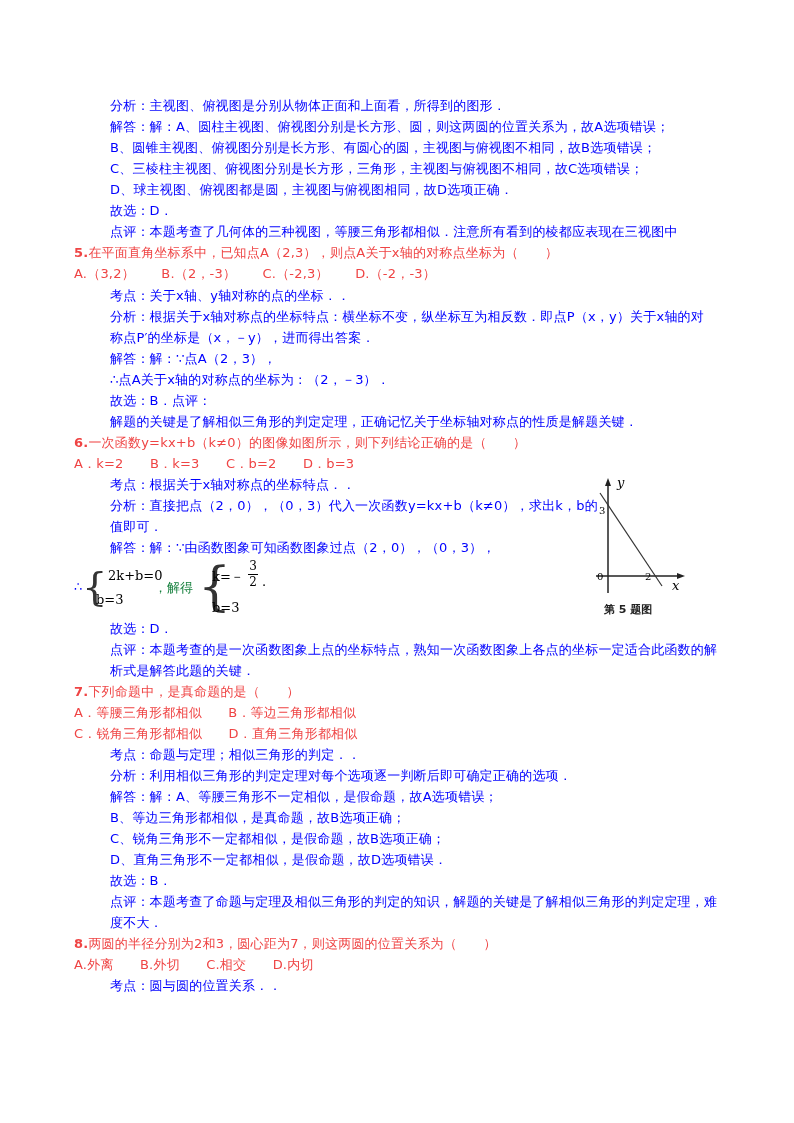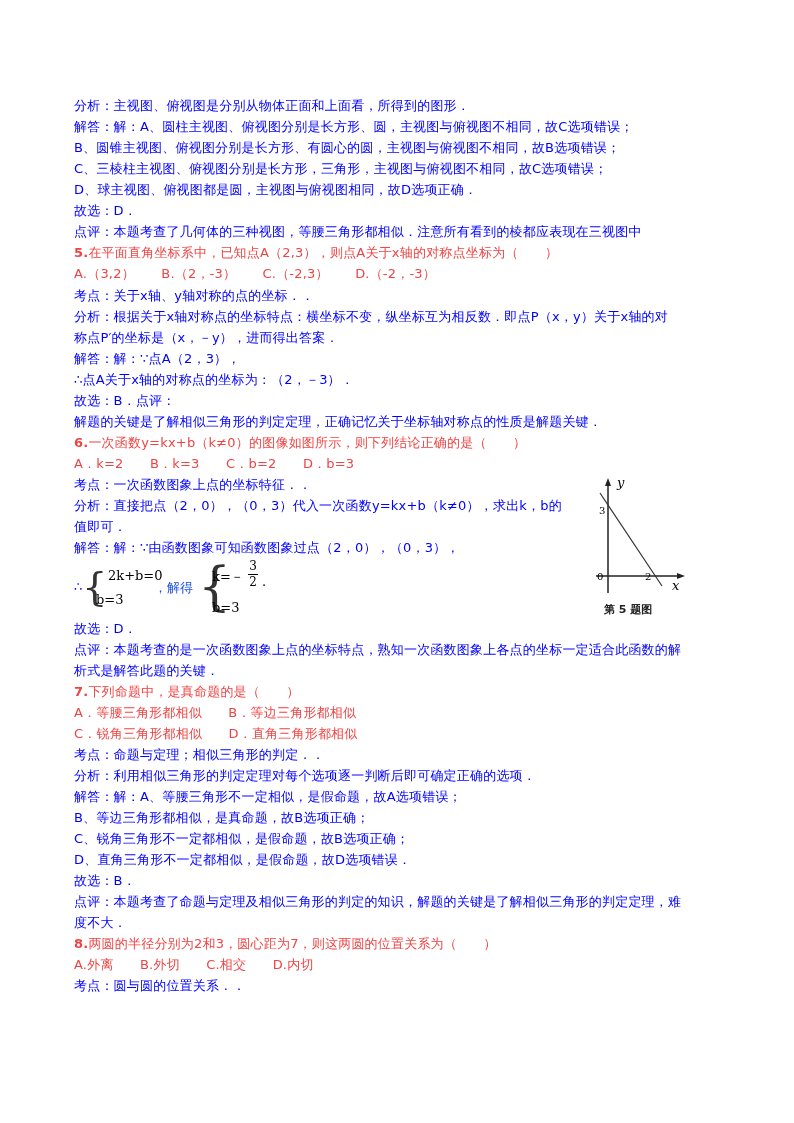--- a/index.html
+++ b/index.html
@@ -1,66 +1,66 @@
 <!DOCTYPE html>
 <html><head>
 <meta charset="utf-8">
 <style>
   html, body { margin: 0; padding: 0; background: #ffffff; }
   body { width: 794px; height: 1123px; position: relative; overflow: hidden;
          font-family: "DejaVu Sans", sans-serif; }
   .line { position: absolute; left: 74px; font-size: 13px; line-height: 18px;
           white-space: nowrap; letter-spacing: 0.2px; }
-  .blue { color: #0000ff; }
+  .blue { color: #0000ff; margin-left: 36px; }
   .black { color: #ef4444; }
   .qnum { font-weight: bold; }
   .figure { position: absolute; left: 592px; top: 475px; width: 95px; height: 145px; }
   .figure-caption { position: absolute; left: 12px; top: 127px; font-size: 11px;
                     font-weight: bold; color: #222; white-space: nowrap; }
   .math { position: absolute; left: 74px; top: 562px; height: 56px; font-size: 13px;
           color: #000; font-family: "DejaVu Serif", serif; }
   .brace { position: absolute; font-size: 40px; line-height: 40px; font-weight: 200; color: #333; }
   .mrow { position: absolute; white-space: nowrap; }
   .frac { position: absolute; text-align: center; font-size: 12px; line-height: 13px; }
   .frac .bar { border-top: 1px solid #000; width: 10px; margin: 1px auto; }
 </style>
 </head>
 <body>
 
 <div class="line blue" style="top:97px">分析：主视图、俯视图是分别从物体正面和上面看，所得到的图形．</div>
-<div class="line blue" style="top:118px">解答：解：A、圆柱主视图、俯视图分别是长方形、圆，主视图与俯视图不相同，故C选项错误；</div>
+<div class="line blue" style="top:118px">解答：解：A、圆柱主视图、俯视图分别是长方形、圆，则这两圆的位置关系为，故A选项错误；</div>
 <div class="line blue" style="top:139px">B、圆锥主视图、俯视图分别是长方形、有圆心的圆，主视图与俯视图不相同，故B选项错误；</div>
 <div class="line blue" style="top:160px">C、三棱柱主视图、俯视图分别是长方形，三角形，主视图与俯视图不相同，故C选项错误；</div>
 <div class="line blue" style="top:181px">D、球主视图、俯视图都是圆，主视图与俯视图相同，故D选项正确．</div>
 <div class="line blue" style="top:202px">故选：D．</div>
 <div class="line blue" style="top:223px">点评：本题考查了几何体的三种视图，等腰三角形都相似．注意所有看到的棱都应表现在三视图中</div>
 
 <div class="line black" style="top:244px"><span class="qnum">5.</span><span>在平面直角坐标系中，已知点A（2,3），则点A关于x轴的对称点坐标为（　　）</span></div>
 <div class="line black" style="top:265px">A.（3,2）　　B.（2，-3）　　C.（-2,3）　　D.（-2，-3）</div>
 <div class="line blue" style="top:287px">考点：关于x轴、y轴对称的点的坐标．．</div>
 <div class="line blue" style="top:308px">分析：根据关于x轴对称点的坐标特点：横坐标不变，纵坐标互为相反数．即点P（x，y）关于x轴的对</div>
 <div class="line blue" style="top:329px">称点P′的坐标是（x，－y），进而得出答案．</div>
 <div class="line blue" style="top:350px">解答：解：∵点A（2，3），</div>
 <div class="line blue" style="top:371px">∴点A关于x轴的对称点的坐标为：（2，－3）．</div>
 <div class="line blue" style="top:392px">故选：B．点评：</div>
 <div class="line blue" style="top:413px">解题的关键是了解相似三角形的判定定理，正确记忆关于坐标轴对称点的性质是解题关键．</div>
 
 <div class="line black" style="top:434px"><span class="qnum">6.</span><span>一次函数y=kx+b（k≠0）的图像如图所示，则下列结论正确的是（　　）</span></div>
 <div class="line black" style="top:455px">A．k=2　　B．k=3　　C．b=2　　D．b=3</div>
-<div class="line blue" style="top:476px">考点：一次函数图象上点的坐标特征．．</div>
+<div class="line blue" style="top:476px">考点：根据关于x轴对称点的坐标特点．．</div>
 <div class="line blue" style="top:497px">分析：直接把点（2，0），（0，3）代入一次函数y=kx+b（k≠0），求出k，b的</div>
 <div class="line blue" style="top:518px">值即可．</div>
 <div class="line blue" style="top:539px">解答：解：∵由函数图象可知函数图象过点（2，0），（0，3），</div>
 
 <div class="math">
   <span class="mrow" style="left:0; top:17px; color:#0000ff;">∴</span>
   <span class="brace" style="left:8px; top:4px;">{</span>
   <span class="mrow" style="left:22px; top:6px;padding-left:12px;">2k+b=0</span>
   <span class="mrow" style="left:22px; top:30px;">b=3</span>
-  <span class="mrow" style="left:80px; top:17px; color:#1d4ed8; font-family:'DejaVu Sans',sans-serif;">，解得</span>
+  <span class="mrow" style="left:80px; top:17px; color:#15803d; font-family:'DejaVu Sans',sans-serif;">，解得</span>
   <span class="brace" style="left:124px; top:-2px; font-size:52px; line-height:52px;">{</span>
   <span class="mrow" style="left:138px; top:6px;">k=－</span>
   <span class="frac" style="left:172px; top:-2px; width:14px;">
     <div>3</div>
     <div class="bar"></div>
     <div>2</div>
   </span>
   <span class="mrow" style="left:188px; top:12px;">.</span>
   <span class="mrow" style="left:138px; top:38px;">b=3</span>
 </div>

